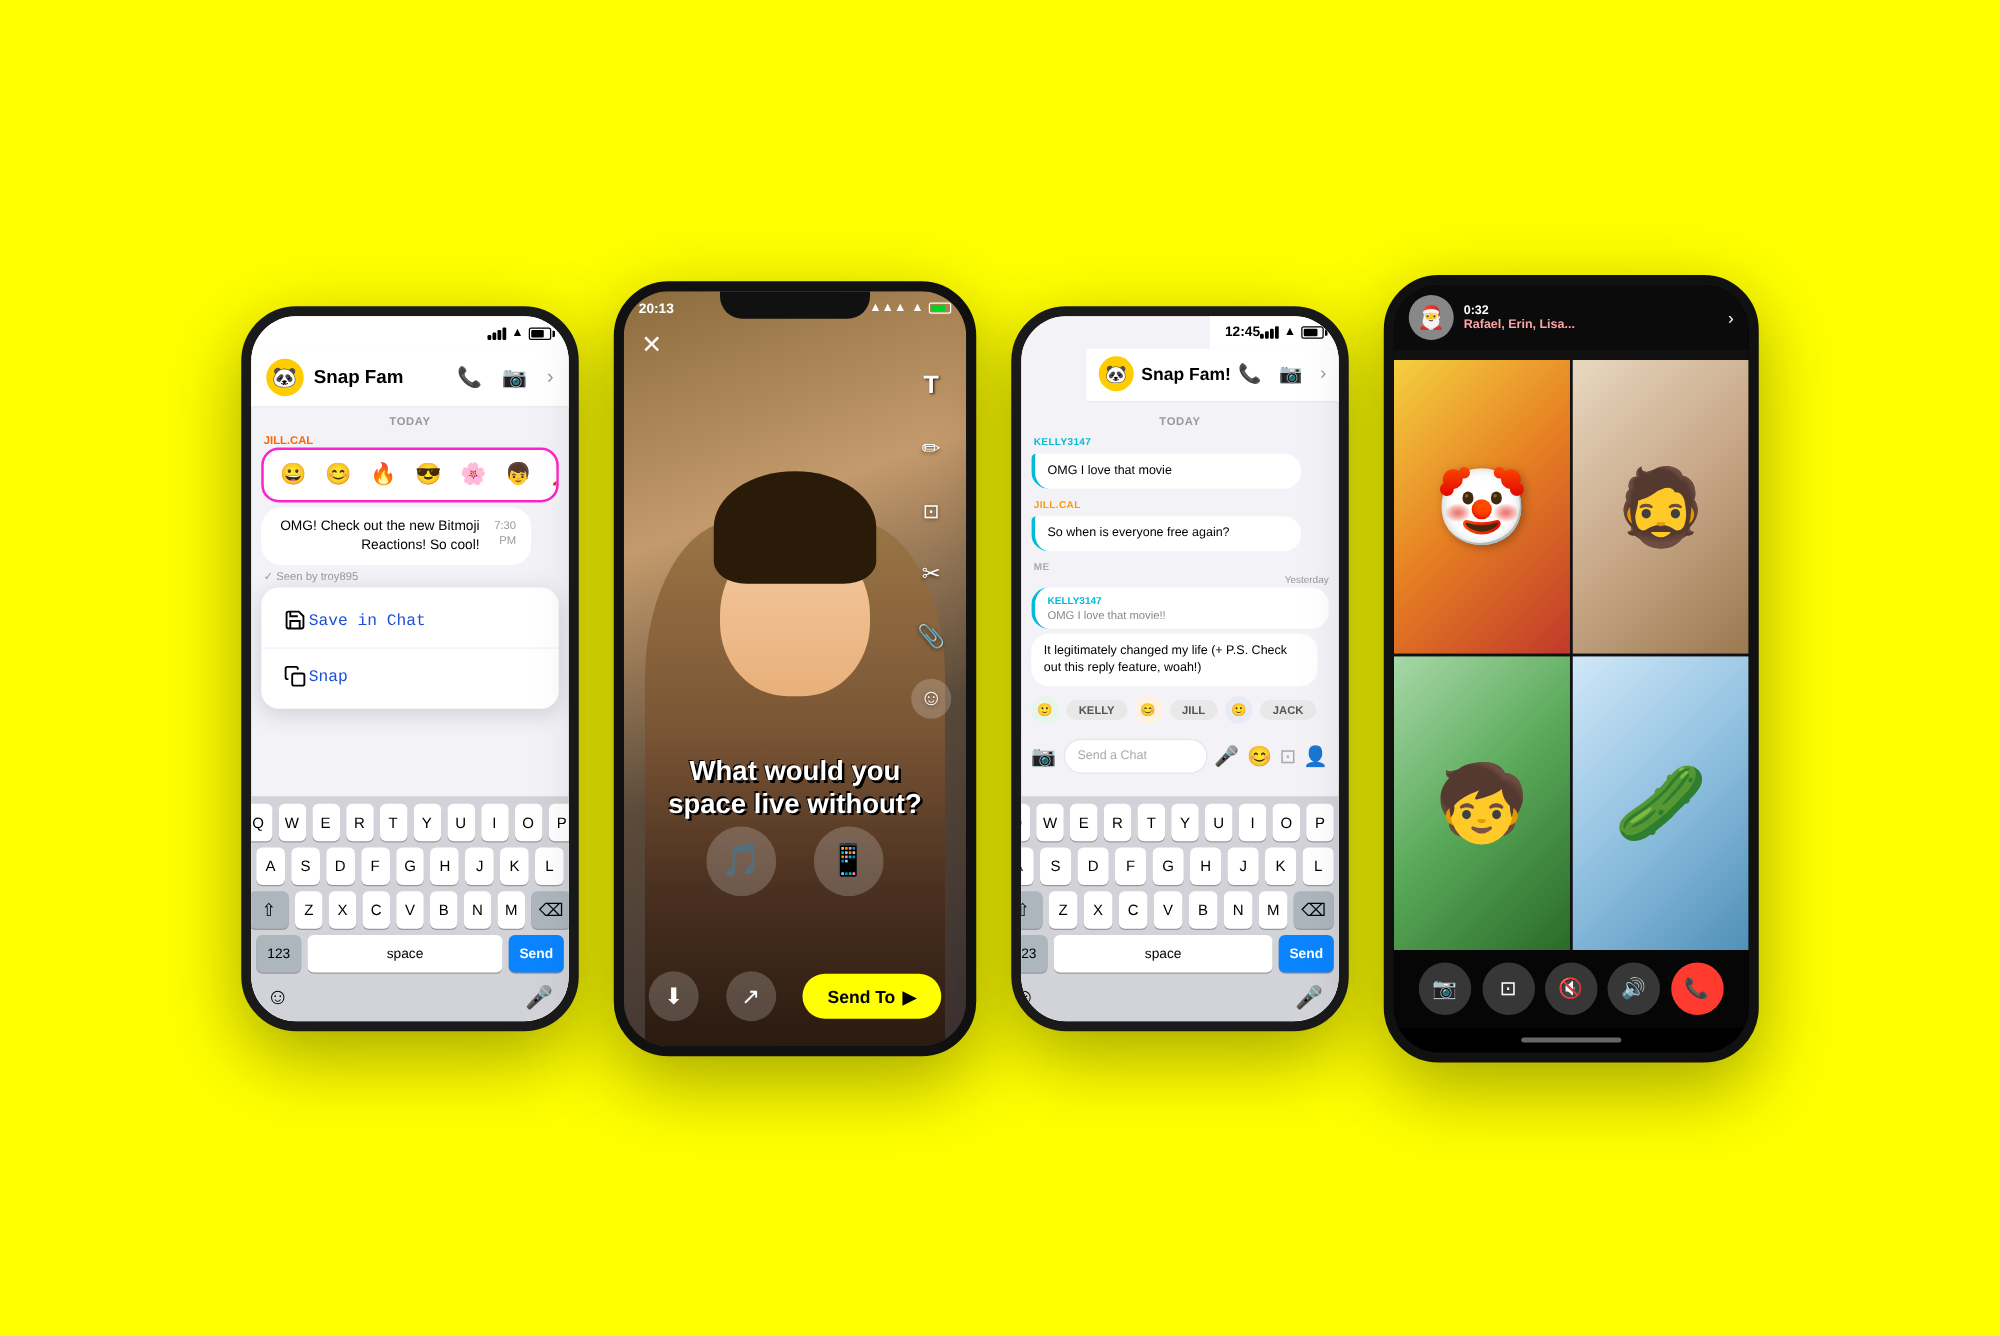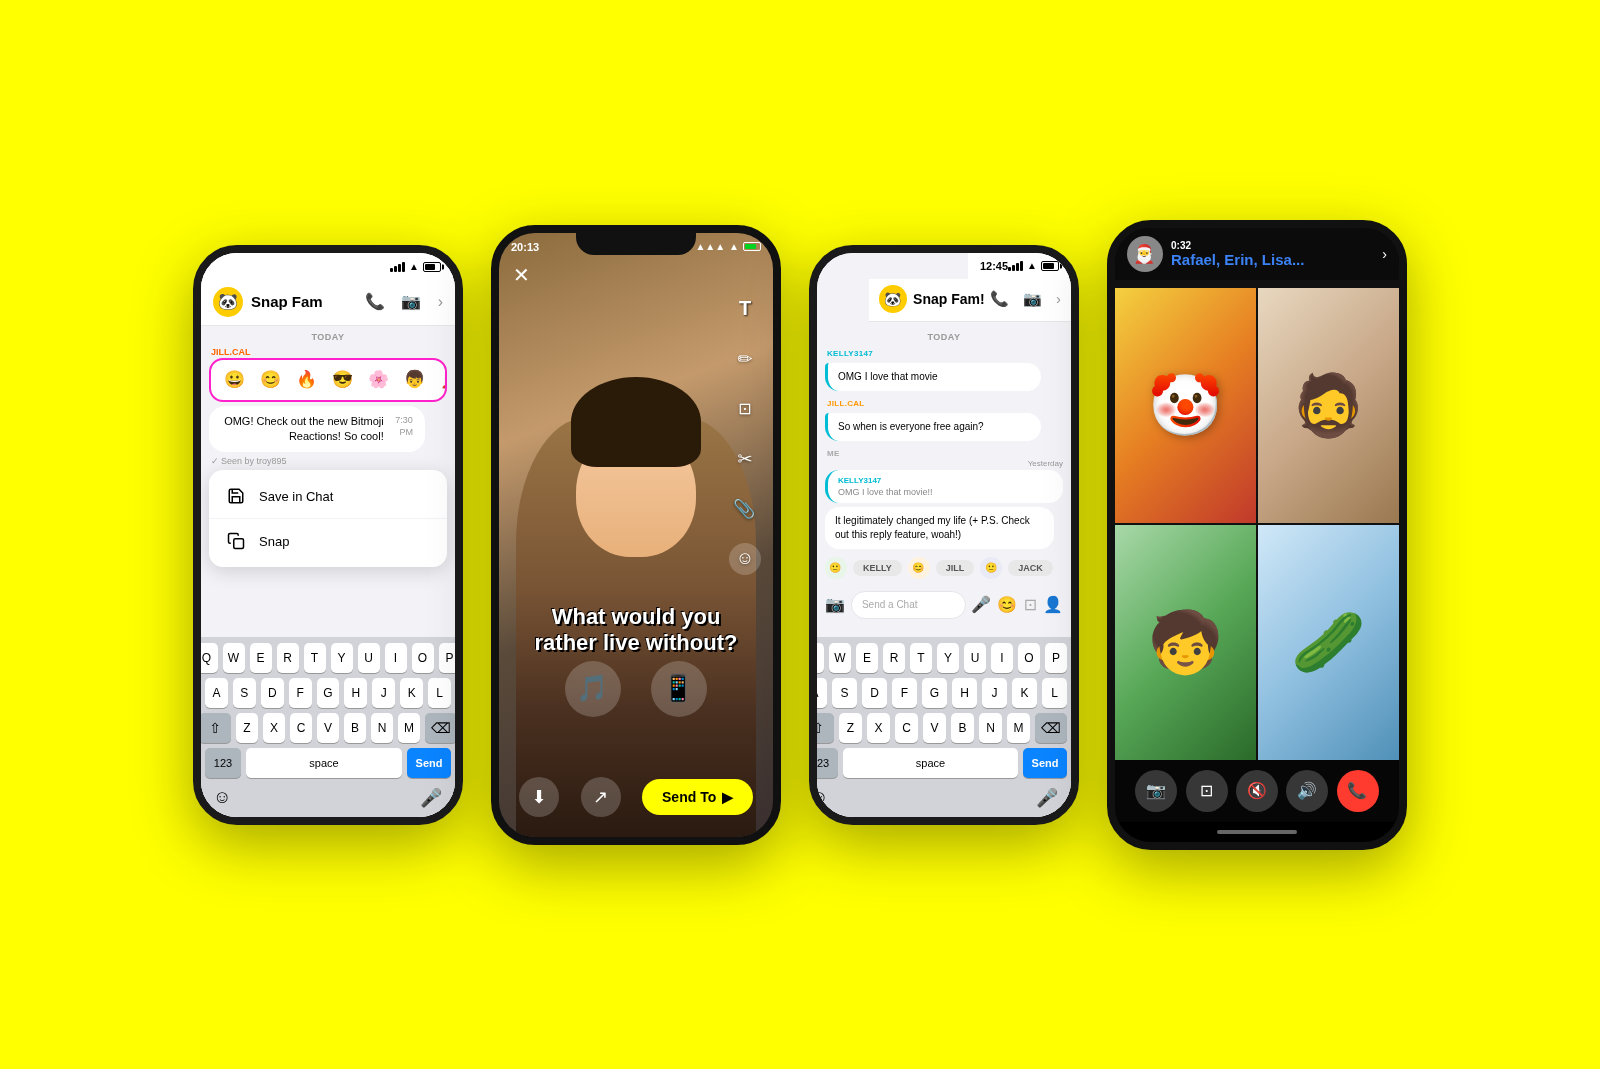--- a/index.html
+++ b/index.html
@@ -169,25 +169,25 @@
     .context-menu {
       background: #fff;
       border-radius: 14px;
       margin: 4px 8px;
       padding: 4px 0;
       box-shadow: 0 4px 20px rgba(0,0,0,0.15);
     }
     .context-menu-item {
       display: flex;
       align-items: center;
-      gap: 12px;
       padding: 11px 16px;
       font-size: 13px;
-      color: #000000;
+      color: #1d4ed8;
       border-bottom: 1px solid #f2f2f7;
+      font-family: Liberation Mono, monospace;
     }
     .context-menu-item:last-child {
       border-bottom: none;
     }
     .context-icon {
       width: 22px;
       height: 22px;
       display: flex;
       align-items: center;
       justify-content: center;
@@ -512,23 +512,23 @@
       display: flex;
       align-items: center;
       gap: 8px;
     }
     .vc-timer {
       font-size: 10px;
       color: #fff;
       font-weight: 600;
     }
     .vc-name {
-      font-size: 15px;
+      font-size: 10px;
       font-weight: 700;
-      color: #3b82f6;
+      color: #fca5a5;
       flex: 1;
     }
     .vc-chevron {
       color: #fff;
       font-size: 14px;
     }
     .vc-controls {
       background: rgba(0,0,0,0.6);
       padding: 10px 16px;
       display: flex;
@@ -742,21 +742,21 @@
 
       <div class="snap-toolbar-right">
         <div class="snap-tool-icon" style="font-size:20px; font-weight:700; color:#fff; text-shadow:1px 1px 2px rgba(0,0,0,0.8);">T</div>
         <div class="snap-tool-icon">✏</div>
         <div class="snap-tool-icon" style="font-size:16px;">⊡</div>
         <div class="snap-tool-icon">✂</div>
         <div class="snap-tool-icon">📎</div>
         <div class="snap-tool-icon" style="background:rgba(255,255,255,0.2); border-radius:50%; width:32px; height:32px;">☺</div>
       </div>
 
-      <div class="snap-question-text">What would you rather live without?</div>
+      <div class="snap-question-text">What would you space live without?</div>
 
       <div class="snap-icons-row">
         <div class="snap-emoji-circle">🎵</div>
         <div class="snap-emoji-circle">📱</div>
       </div>
 
       <div class="snap-bottom-bar">
         <div class="snap-bottom-icon">⬇</div>
         <div class="snap-bottom-icon">↗</div>
         <div class="snap-send-to-btn">

